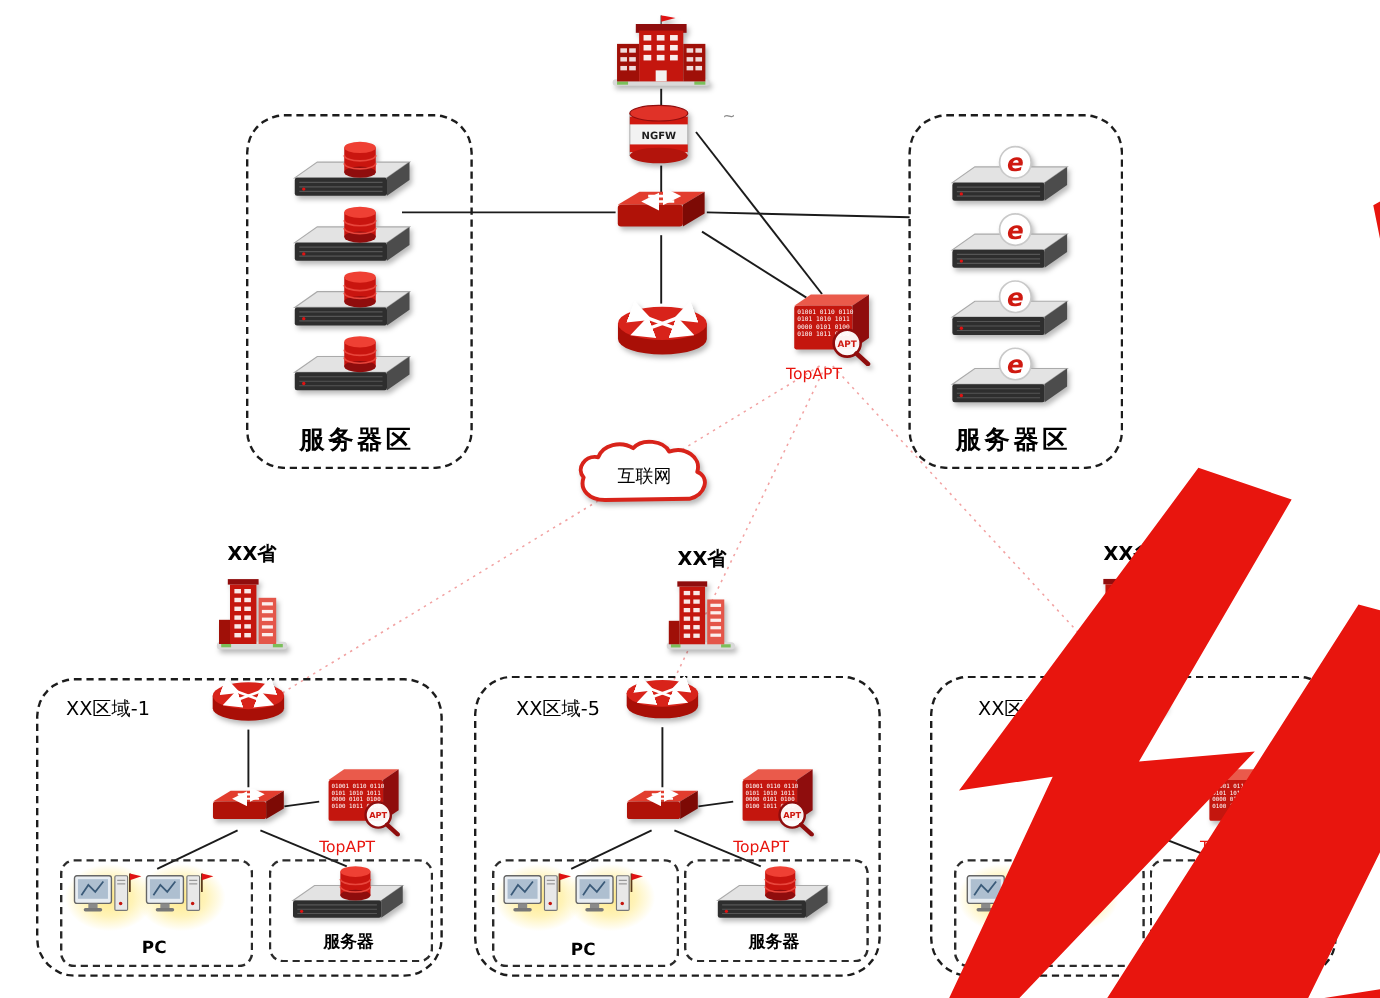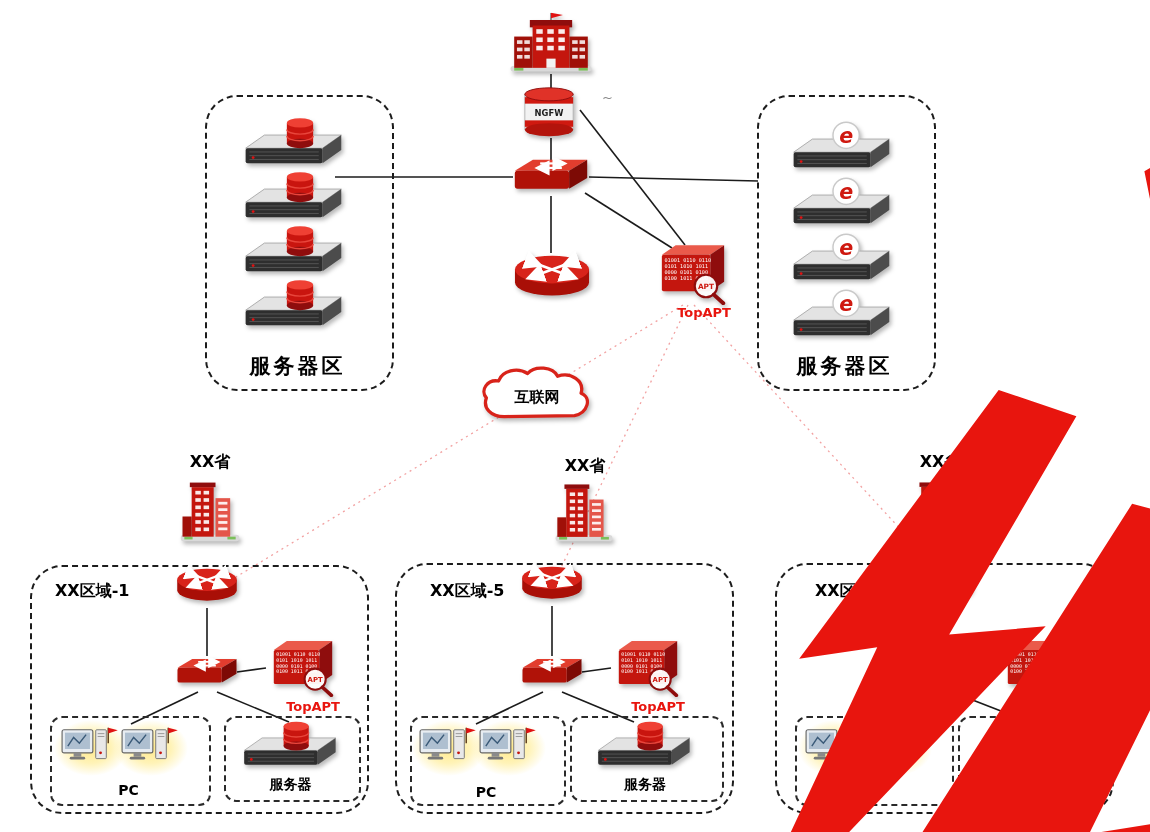--- a/index.html
+++ b/index.html
@@ -6,25 +6,25 @@
   .stage{position:relative;width:1150px;height:832px;background:#fff;overflow:hidden;
          font-family:"DejaVu Sans","Liberation Sans",sans-serif;color:#000}
   .layer{position:absolute;left:0;top:0;width:1150px;height:832px;pointer-events:none}
   .zone{position:absolute;border:2.5px dashed #1c1c1c;border-radius:32px;background:transparent}
   .subzone{position:absolute;border:2px dashed #2a2a2a;border-radius:12px}
   .node{position:absolute}
   .node>svg{width:100%;height:100%;display:block;overflow:visible}
   .dev{filter:drop-shadow(2px 3px 2px rgba(0,0,0,.28))}
   .lbl{position:absolute;white-space:nowrap}
   .zone-title{font-size:21px;font-weight:bold;letter-spacing:3px;text-align:center}
-  .region-title{font-size:16px;font-weight:bold}
+  .region-title{font-size:16px;font-weight:normal}
   .province-title{font-size:16px;font-weight:bold;text-align:center}
-  .topapt-label{font-size:13px;font-weight:bold;color:#e8150e;text-align:right}
+  .topapt-label{font-size:13px;font-weight:normal;color:#e8150e;text-align:left}
   .small-label{font-size:14px;font-weight:bold;text-align:center}
-  .cloud-label{font-size:15px;font-weight:bold;text-align:center}
+  .cloud-label{font-size:15px;font-weight:normal;text-align:center}
   .stray{font-size:13px;color:#8a8a8a}
   .glow{position:absolute;border-radius:50%;
         background:radial-gradient(closest-side,#ffe98a 0%,#fff3b8 55%,rgba(255,255,255,0) 100%)}
   .spritesheet{position:absolute;width:0;height:0;overflow:hidden}
 </style>
 </head>
 <body>
 
 <svg class="spritesheet" aria-hidden="true">
   <defs>

